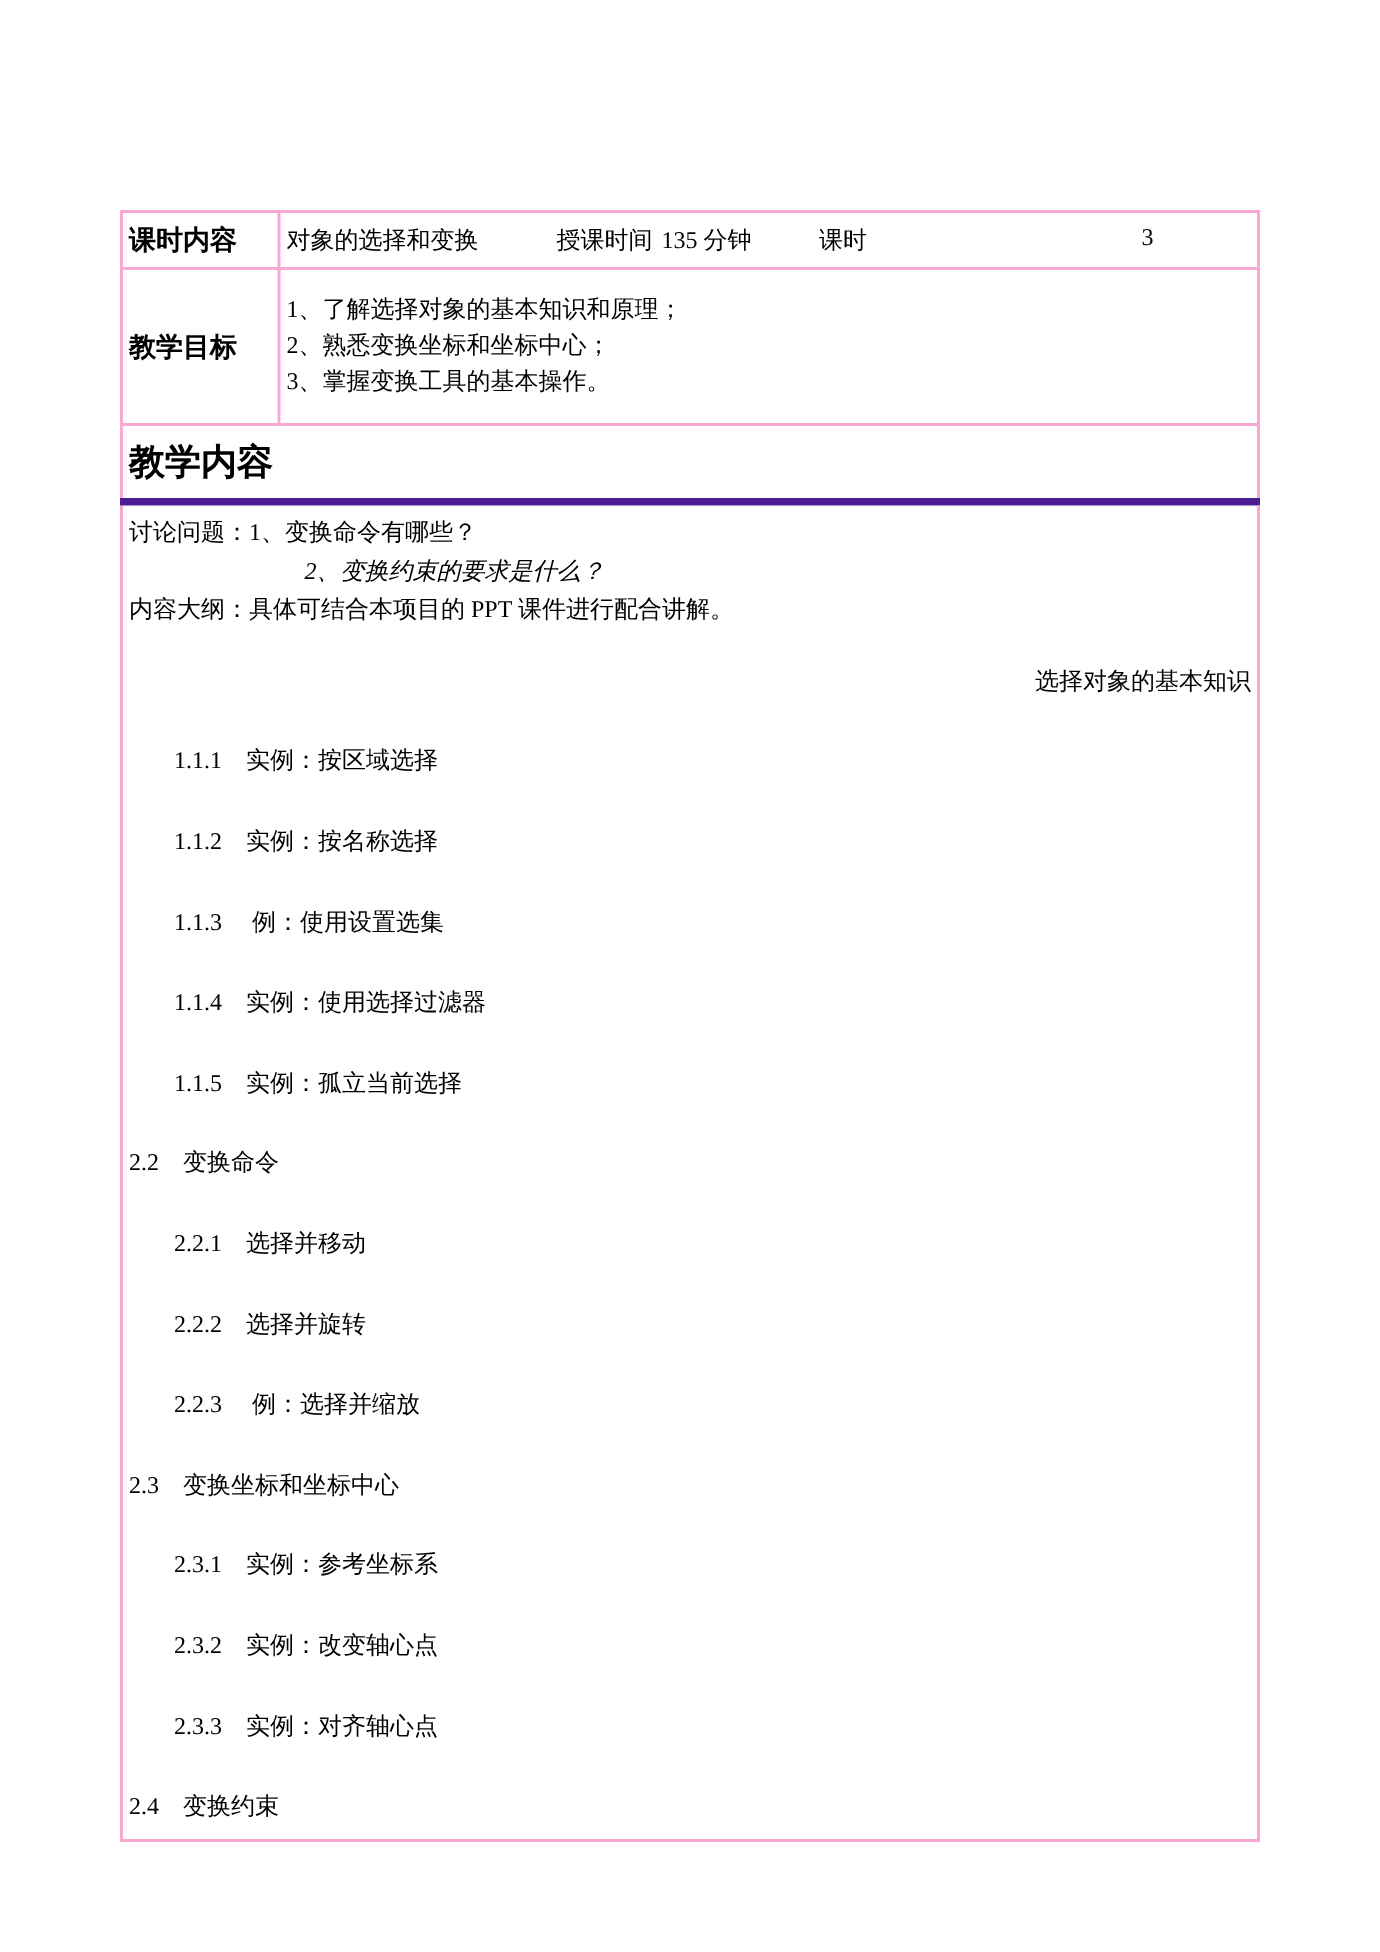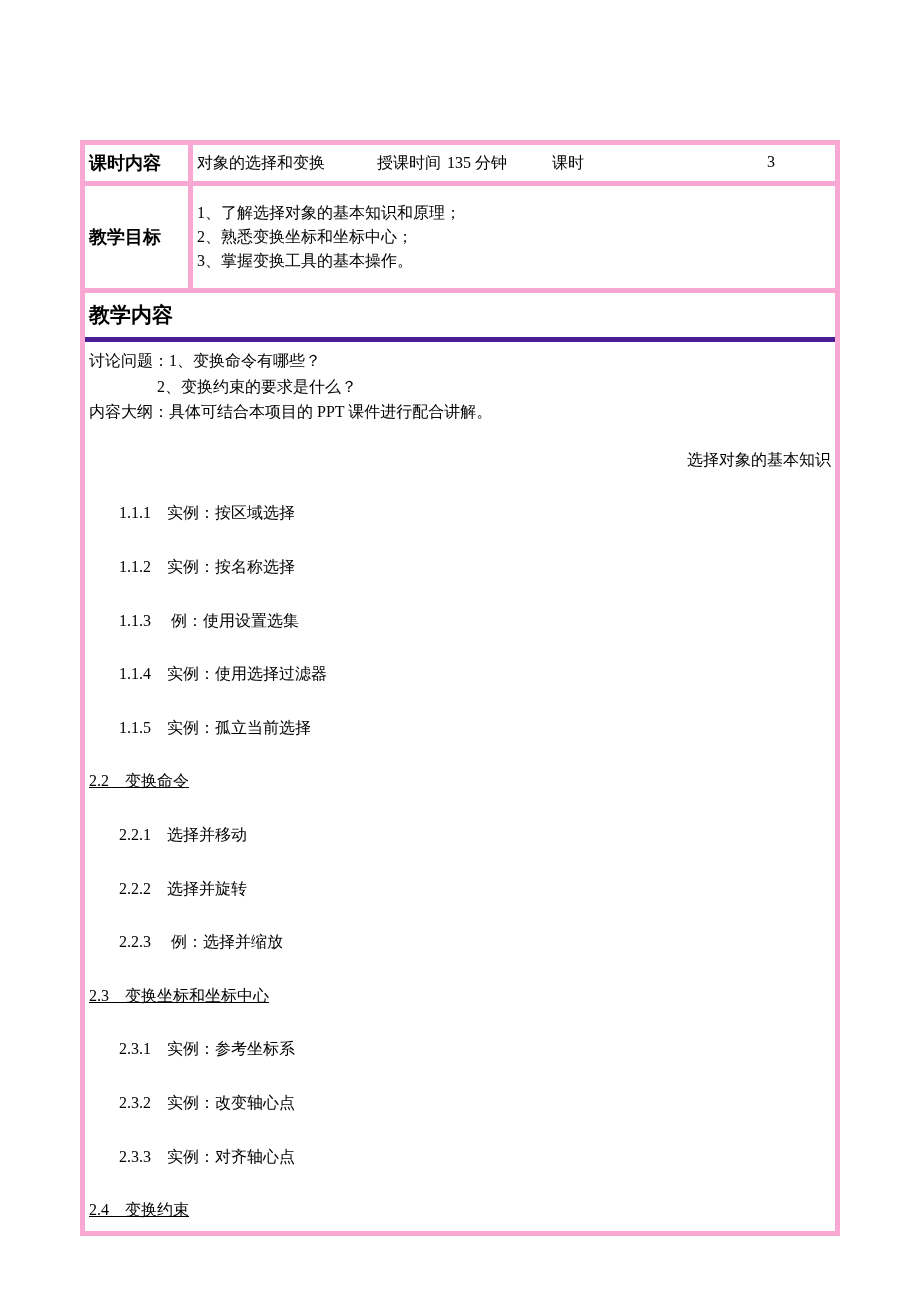--- a/index.html
+++ b/index.html
@@ -16,21 +16,21 @@
       box-sizing: border-box;
       padding: 140px 80px 120px 80px;
       position: relative;
     }
     table.lesson-table {
       width: 100%;
       border-collapse: collapse;
       border: 1px solid #000;
     }
     table.lesson-table td {
-      border: 5px solid #f9a8d4;
+      border: 2px solid #f9a8d4;
       padding: 6px 4px;
       vertical-align: middle;
       text-align: left;
     }
     .label-cell {
       font-weight: bold;
       font-size: 18px;
       width: 95px;
     }
     .row1-content {
@@ -65,51 +65,51 @@
     }
     .content-cell {
       border-top: 1px solid #000;
       border-left: 1px solid #000;
       border-right: 1px solid #000;
       border-bottom: 1px solid #000;
       padding: 2px 4px 4px 4px;
     }
     .content-cell .heading {
       font-weight: bold;
-      font-size: 21px;
+      font-size: 24px;
       padding: 2px 0;
     }
     .body-area {
       line-height: 1.6;
     }
     .body-area .para {
       margin: 0;
     }
     .body-area .indent-q {
-      margin-left: 68px;
+      margin-left: 117px;
+      font-style: italic;
     }
     .sec-heading {
       margin-top: 22px;
       margin-bottom: 22px;
       text-align: right;
     }
     .item-line {
       margin-left: 30px;
       margin-top: 28px;
       margin-bottom: 28px;
     }
     .item-num {
       display: inline-block;
     }
     .item-text {
     }
     .sub-sec {
       margin-top: 28px;
       margin-bottom: 28px;
-      text-decoration: underline;
     }
     .after-table {
       margin-top: 6px;
       margin-left: 30px;
     }
   </style>
 </head>
 <body>
 
 <div class="page">

